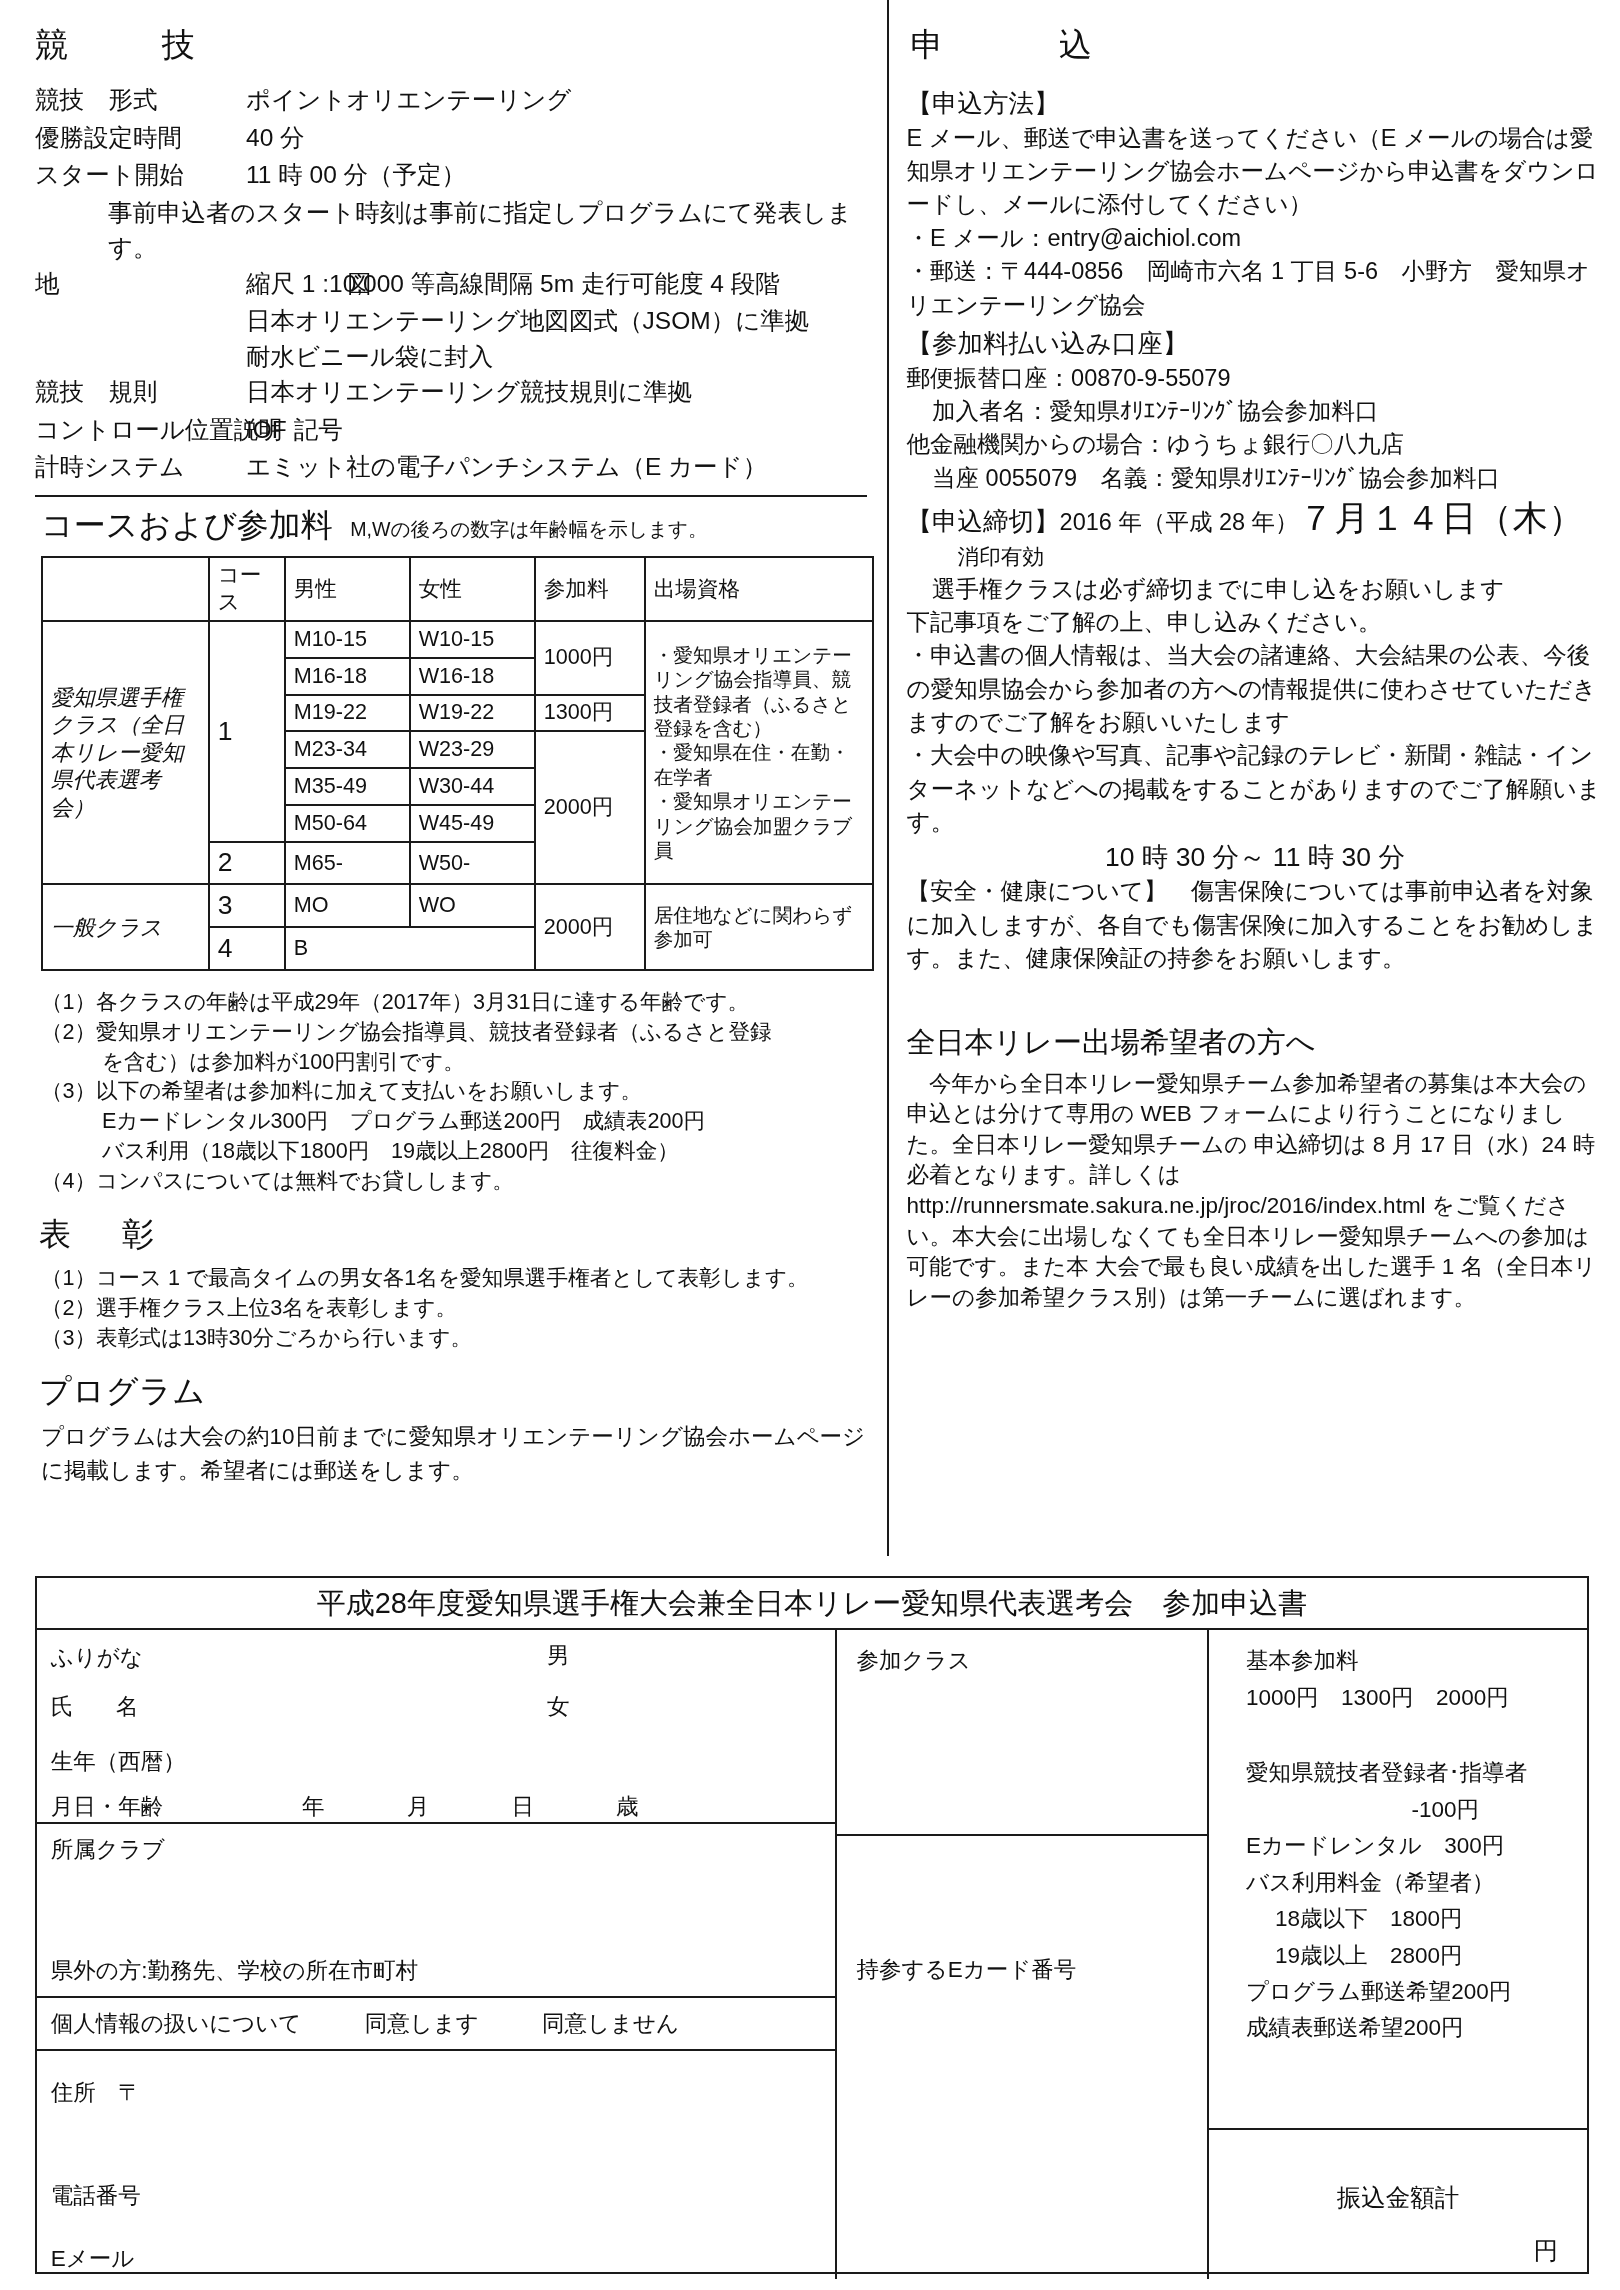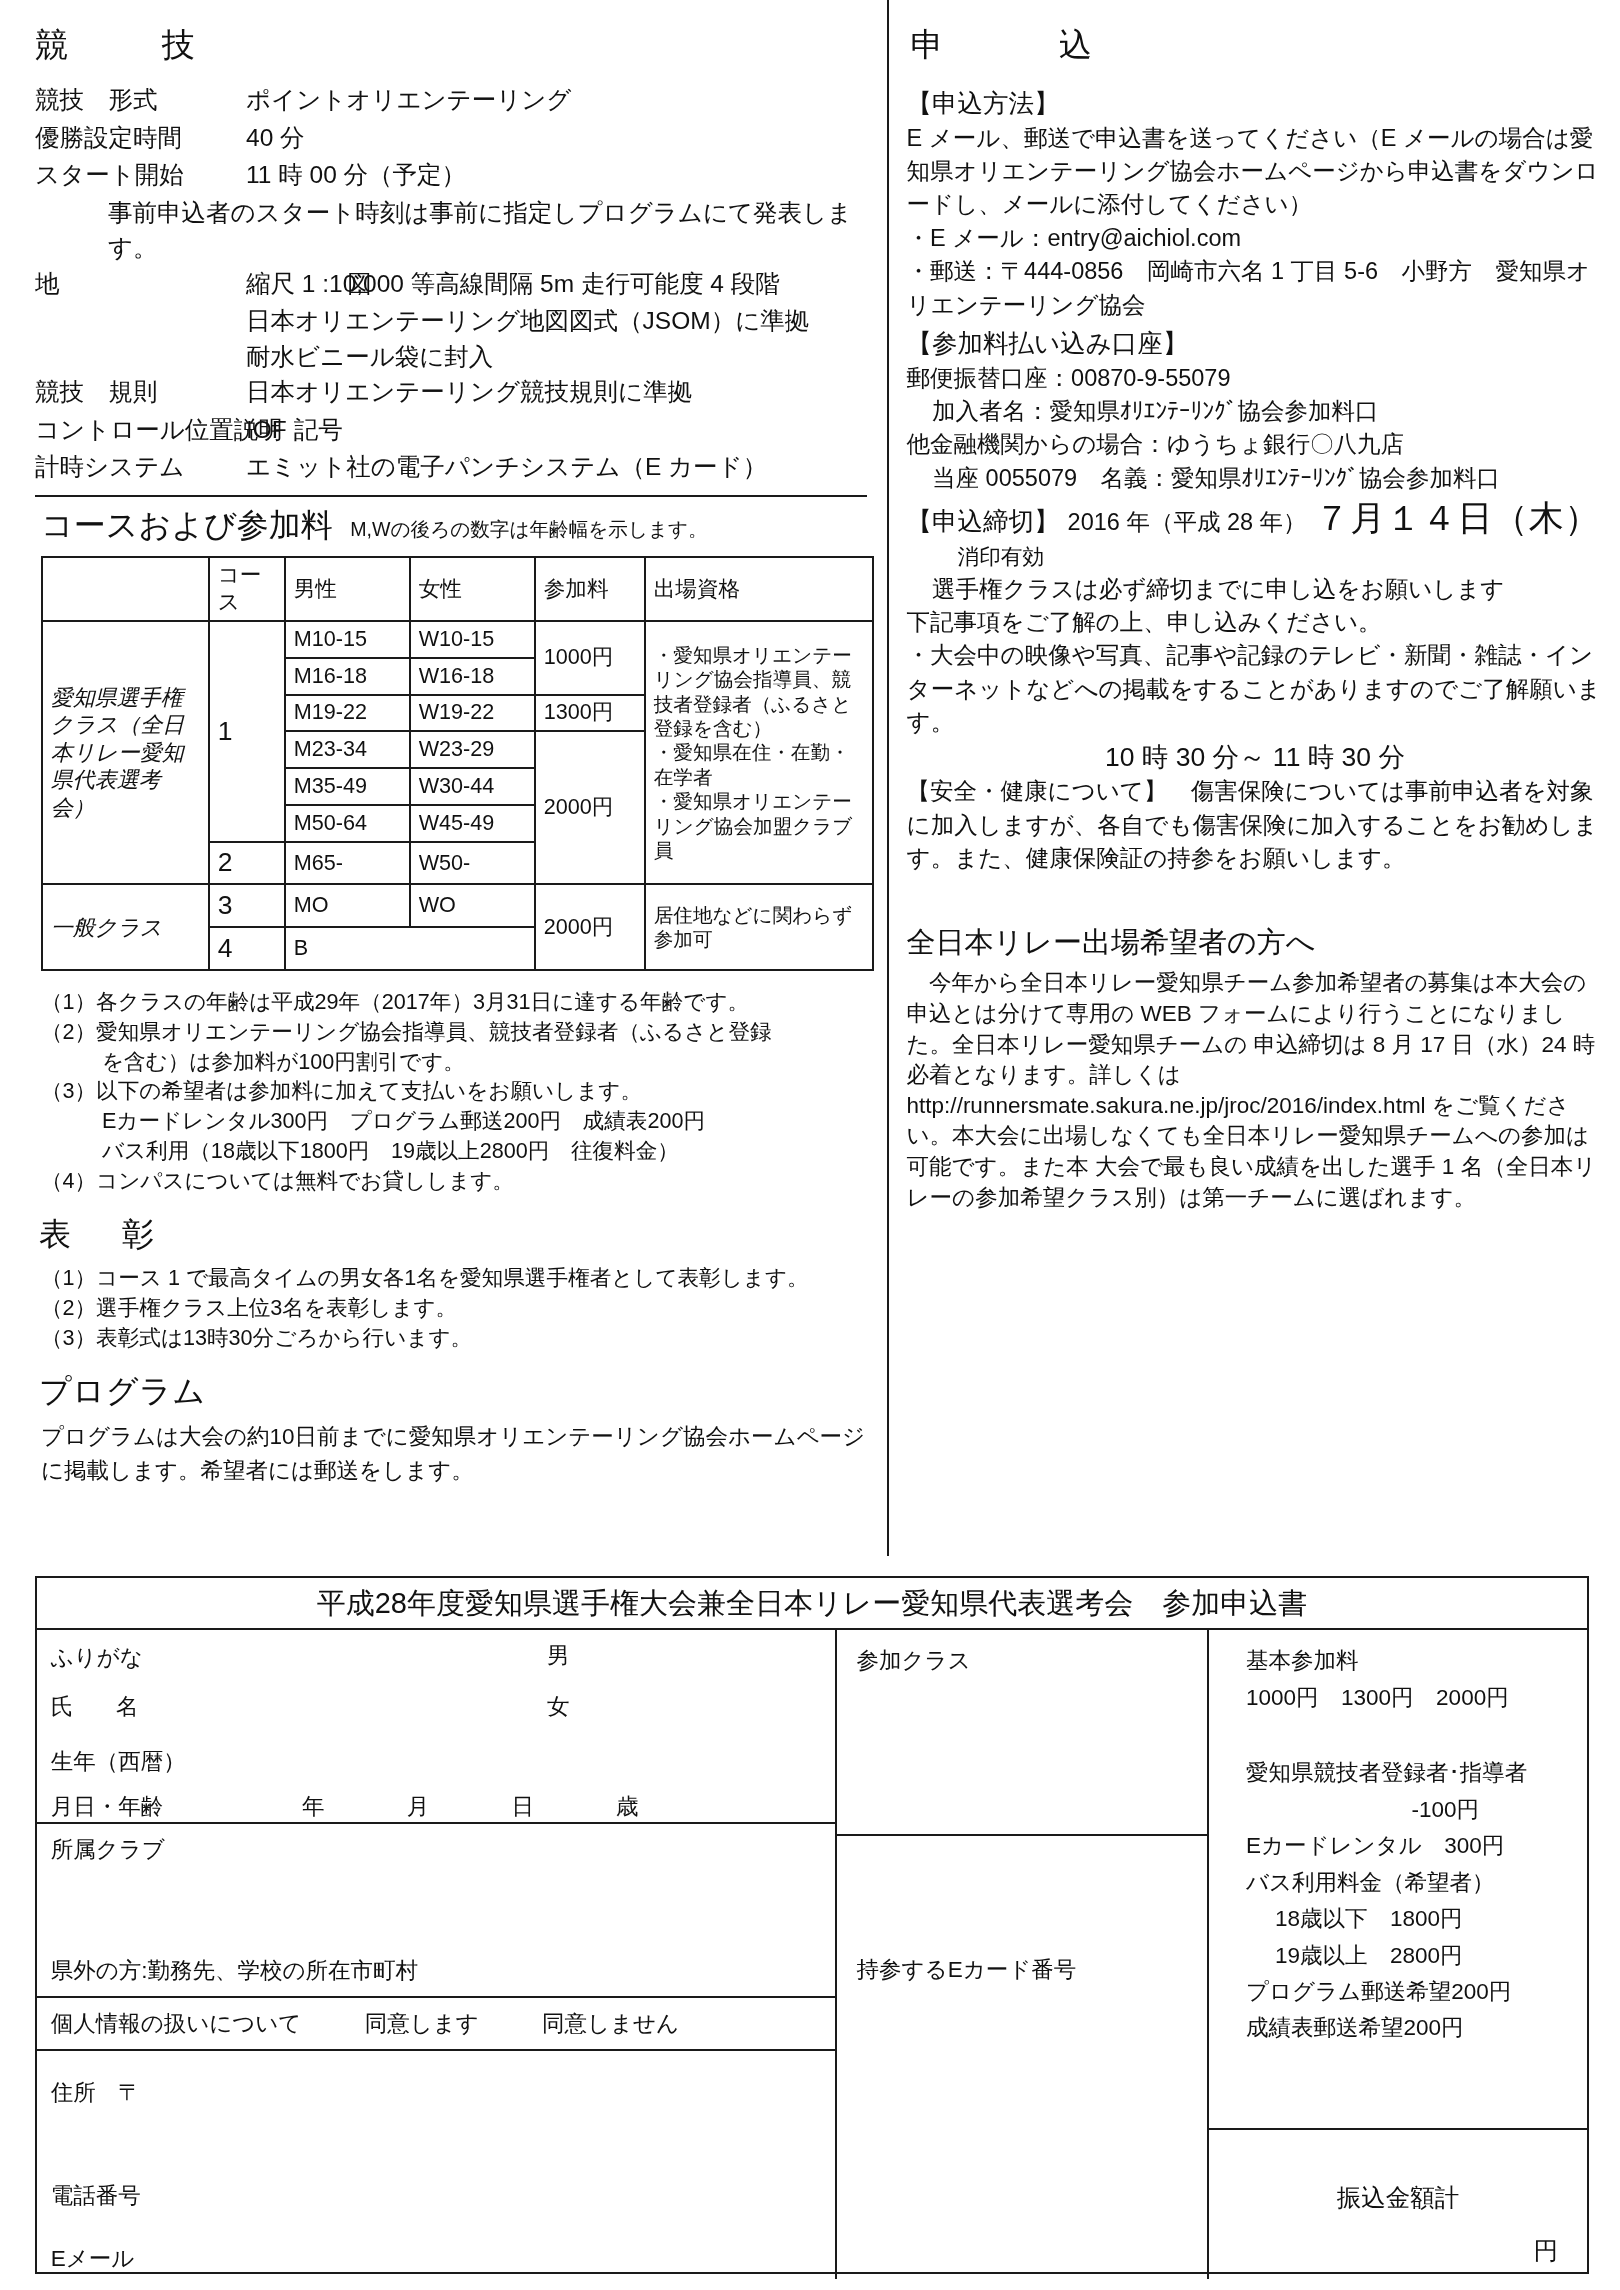--- a/index.html
+++ b/index.html
@@ -162,21 +162,20 @@
   .r-center { text-align: center; font-size: 26.5px; }
   .r-big-date {
     font-size: 35px;
     letter-spacing: 0.02em;
   }
   .r-date-line {
     display: flex;
     align-items: baseline;
     flex-wrap: wrap;
     font-size: 25.5px;
-    gap: 8px;
   }
   .r-h2 {
     font-size: 29px;
     margin: 21.6px 0 5.9px 0;
     font-weight: 400;
   }
   .r-spacer { height: 25.5px; }
 
   
   .form-wrap {
@@ -407,20 +406,21 @@
 
     <div class="r-date-line">
       <span class="r-h">【申込締切】</span>
       <span style="font-size:23.5px">2016 年（平成 28 年）</span>
       <span class="r-big-date">７月１４日（木）</span>
     </div>
     <div class="r-p ind2" style="font-size:21.6px">消印有効</div>
     <div class="r-p ind">選手権クラスは必ず締切までに申し込をお願いします</div>
 
     <div class="r-p">下記事項をご了解の上、申し込みください。</div>
+    <div class="r-p">・申込書の個人情報は、当大会の諸連絡、大会結果の公表、今後の愛知県協会から参加者の方への情報提供に使わさせていただきますのでご了解をお願いいたします</div>
     <div class="r-p">・大会中の映像や写真、記事や記録のテレビ・新聞・雑誌・インターネットなどへの掲載をすることがありますのでご了解願います。</div>
 
     <div class="r-center">10 時 30 分～ 11 時 30 分</div>
 
     <div class="r-p"><span>【安全・健康について】</span><span>　傷害保険については事前申込者を対象に加入しますが、各自でも傷害保険に加入することをお勧めします。また、健康保険証の持参をお願いします。</span></div>
 
     <div class="r-spacer"></div>
 
     <div class="r-h2">全日本リレー出場希望者の方へ</div>
     <div class="r-p" style="font-size:22.5px;line-height:1.36">　今年から全日本リレー愛知県チーム参加希望者の募集は本大会の申込とは分けて専用の WEB フォームにより行うことになりました。全日本リレー愛知県チームの 申込締切は 8 月 17 日（水）24 時必着となります。詳しくは http://runnersmate.sakura.ne.jp/jroc/2016/index.html をご覧ください。本大会に出場しなくても全日本リレー愛知県チームへの参加は可能です。また本 大会で最も良い成績を出した選手 1 名（全日本リレーの参加希望クラス別）は第一チームに選ばれます。</div>

